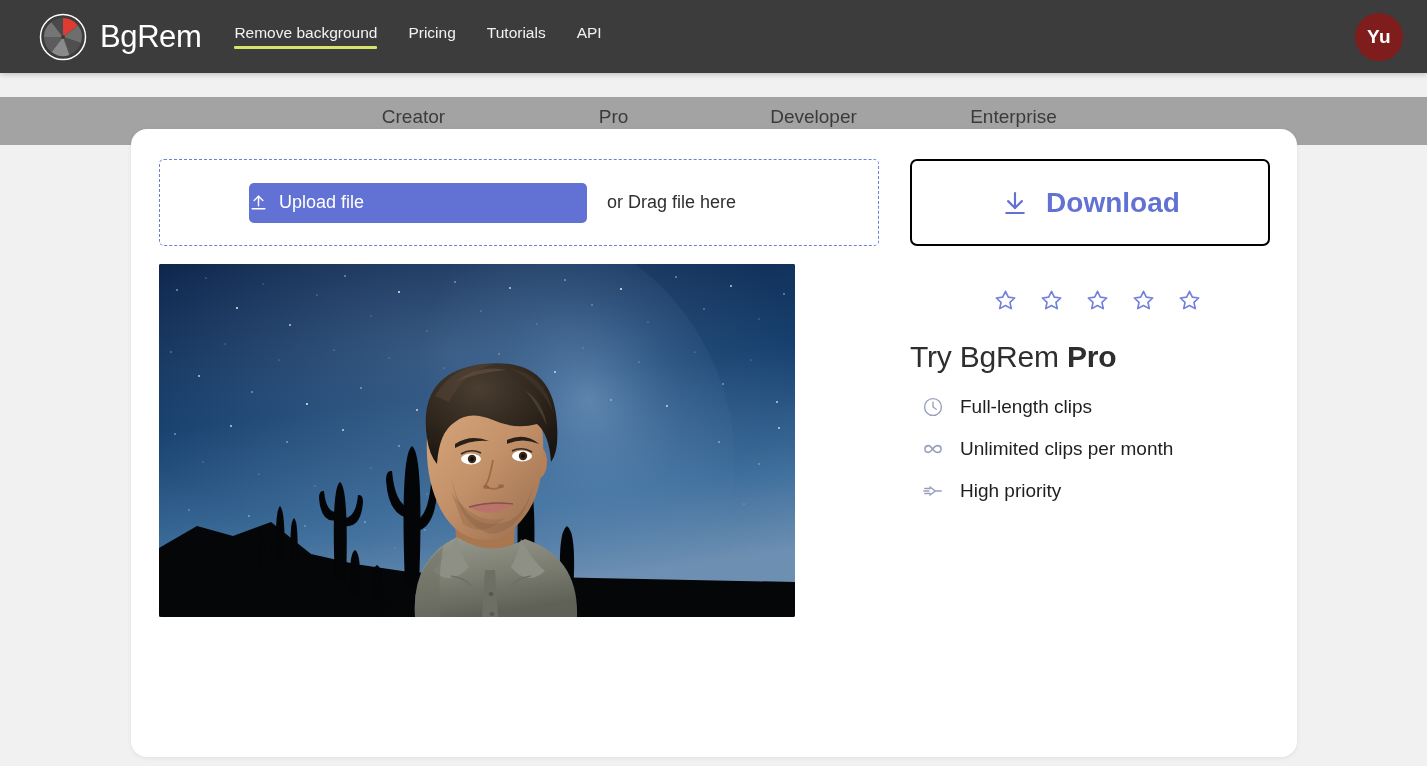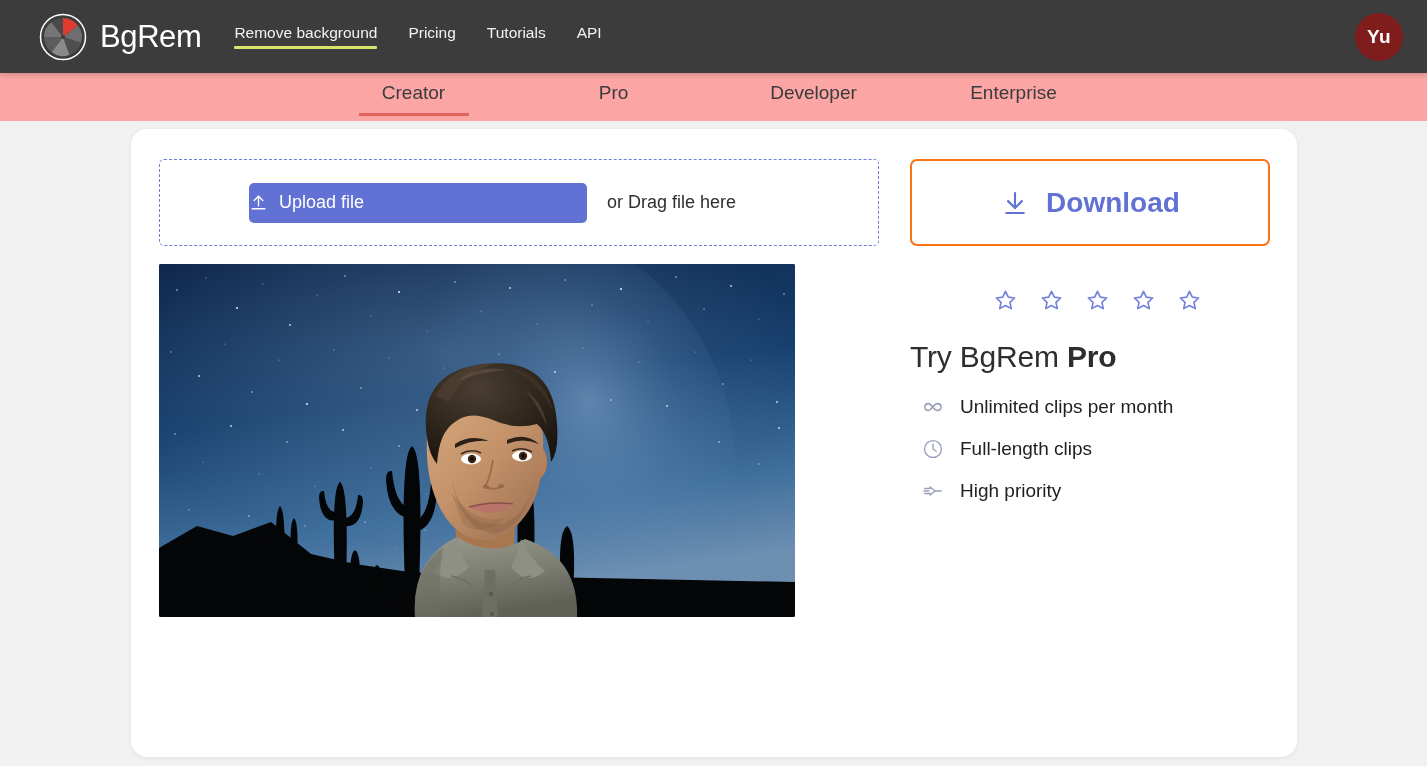--- a/index.html
+++ b/index.html
@@ -43,21 +43,21 @@
   #avatar {
     margin-left: auto; width: 48px; height: 48px; border-radius: 50%;
     background: #7f1d1d; color: #fff; font-size: 19px; font-weight: 600;
     display: flex; align-items: center; justify-content: center;
     cursor: pointer; letter-spacing: .3px;
   }
 
   
   #tab-bar {
     height: 48px; display: flex; justify-content: center;
-    align-items: stretch; gap: 0; background: #fca5a5;
+    align-items: stretch; gap: 0; background: #a3a3a3; margin-top: 24px;
   }
   .tab {
     width: 200px; display: flex; align-items: flex-start; justify-content: center;
     font-size: 19px; color: #3b3b3b; padding-top: 9px;
     position: relative; cursor: pointer;
   }
   .tab.active::after {
     content: ""; position: absolute; left: 50%; transform: translateX(-50%);
     bottom: 5px; width: 110px; height: 3px; background: #e0645e;
   }
@@ -92,21 +92,21 @@
     border-radius: 2px; overflow: hidden; position: relative;
     background: #0b1a33;
   }
   #preview svg { display: block; width: 100%; height: 100%; }
 
   
   #right-col { position: absolute; left: 779px; top: 30px; width: 360px; }
 
   #download-button {
     width: 360px; height: 87px; background: #fff;
-    border: 2px solid #f97316; border-radius: 7px;
+    border: 2px solid #000000; border-radius: 7px;
     color: #6272d4; font-size: 28px; font-weight: 700;
     display: flex; align-items: center; justify-content: center; gap: 16px;
     cursor: pointer; font-family: inherit;
   }
 
   #rating { display: flex; gap: 21px; margin-top: 42px; padding-left: 83px; }
   .star { cursor: pointer; display: block; }
 
   #pro-title {
     margin-top: 27px; padding-left: 0; font-size: 30px;
@@ -409,31 +409,31 @@
         </svg>
       <svg class="star" width="25" height="25" viewBox="0 0 24 24" fill="none" stroke="#7381d8" stroke-width="1.6" stroke-linejoin="round">
           <path d="M12 3.2l2.7 5.6 6.1.8-4.5 4.2 1.2 6-5.5-3-5.5 3 1.2-6L3.2 9.6l6.1-.8z"></path>
         </svg>
     </div>
 
     <div id="pro-title"><span>Try BgRem </span><b>Pro</b></div>
 
     <div id="features">
       <div class="feature">
-        <svg class="feature-icon" viewBox="0 0 24 24" fill="none" stroke="#9aa0bb" stroke-width="1.7" stroke-linecap="round">
-          <path d="M7.2 8.3c-2.4 0-4 1.7-4 3.7s1.6 3.7 4 3.7c3.4 0 5.2-7.4 9.6-7.4 2.4 0 4 1.7 4 3.7s-1.6 3.7-4 3.7c-4.4 0-6.2-7.4-9.6-7.4z"></path>
-        </svg>
-        <span class="feature-label">Unlimited clips per month</span>
-      </div>
-      <div class="feature">
         <svg class="feature-icon" viewBox="0 0 24 24" fill="none" stroke="#9aa0bb" stroke-width="1.5" stroke-linecap="round">
           <circle cx="12" cy="12" r="9.2"></circle>
             <path d="M12 6.8V12l3.6 2.4"></path>
         </svg>
         <span class="feature-label">Full-length clips</span>
+      </div>
+      <div class="feature">
+        <svg class="feature-icon" viewBox="0 0 24 24" fill="none" stroke="#9aa0bb" stroke-width="1.7" stroke-linecap="round">
+          <path d="M7.2 8.3c-2.4 0-4 1.7-4 3.7s1.6 3.7 4 3.7c3.4 0 5.2-7.4 9.6-7.4 2.4 0 4 1.7 4 3.7s-1.6 3.7-4 3.7c-4.4 0-6.2-7.4-9.6-7.4z"></path>
+        </svg>
+        <span class="feature-label">Unlimited clips per month</span>
       </div>
       <div class="feature">
         <svg class="feature-icon" viewBox="0 0 24 24" fill="none" stroke="#9aa0bb" stroke-width="1.5" stroke-linecap="round" stroke-linejoin="round">
           <path d="M8.5 7.5L14.5 12l-6 4.5"></path>
             <path d="M14.5 12H21"></path>
           <path d="M3 9.3h6"></path>
             <path d="M2 12h5.5"></path>
             <path d="M3 14.7h6"></path>
         </svg>
         <span class="feature-label">High priority</span>

